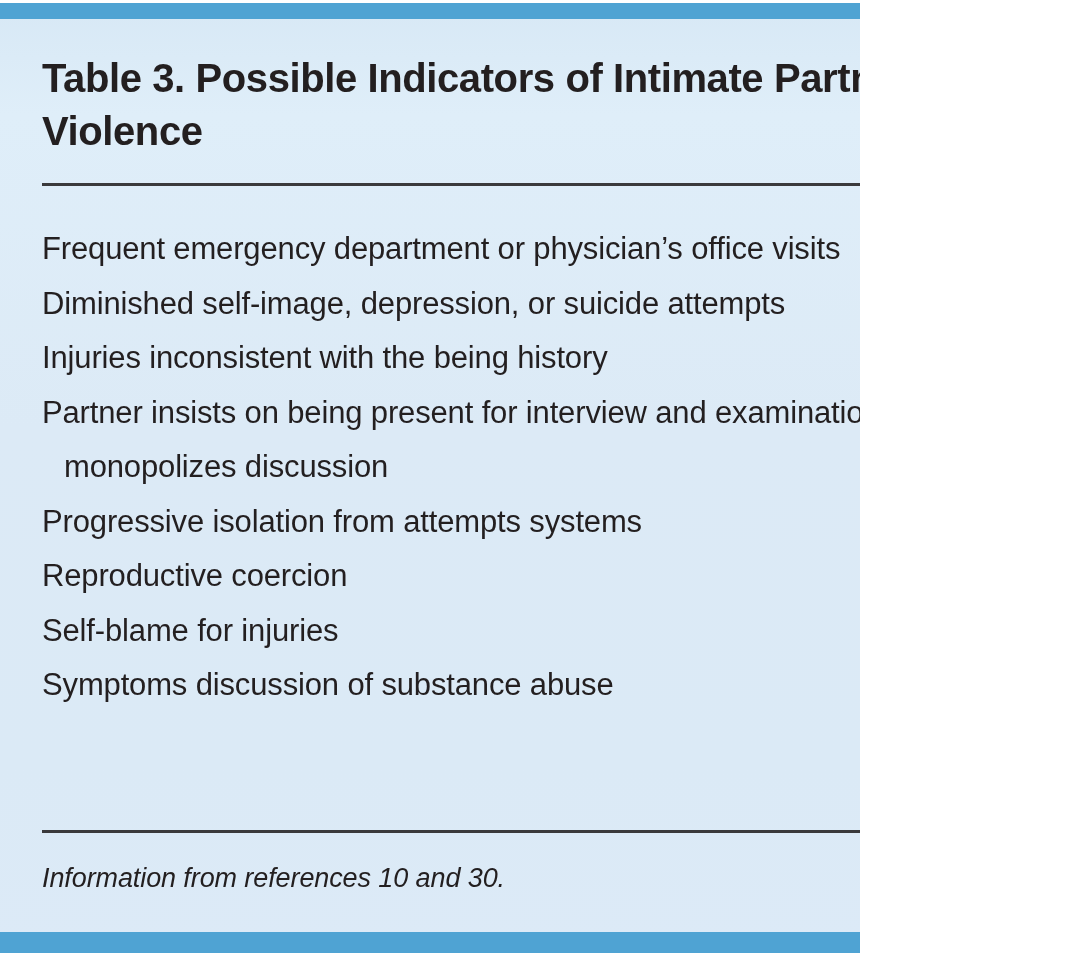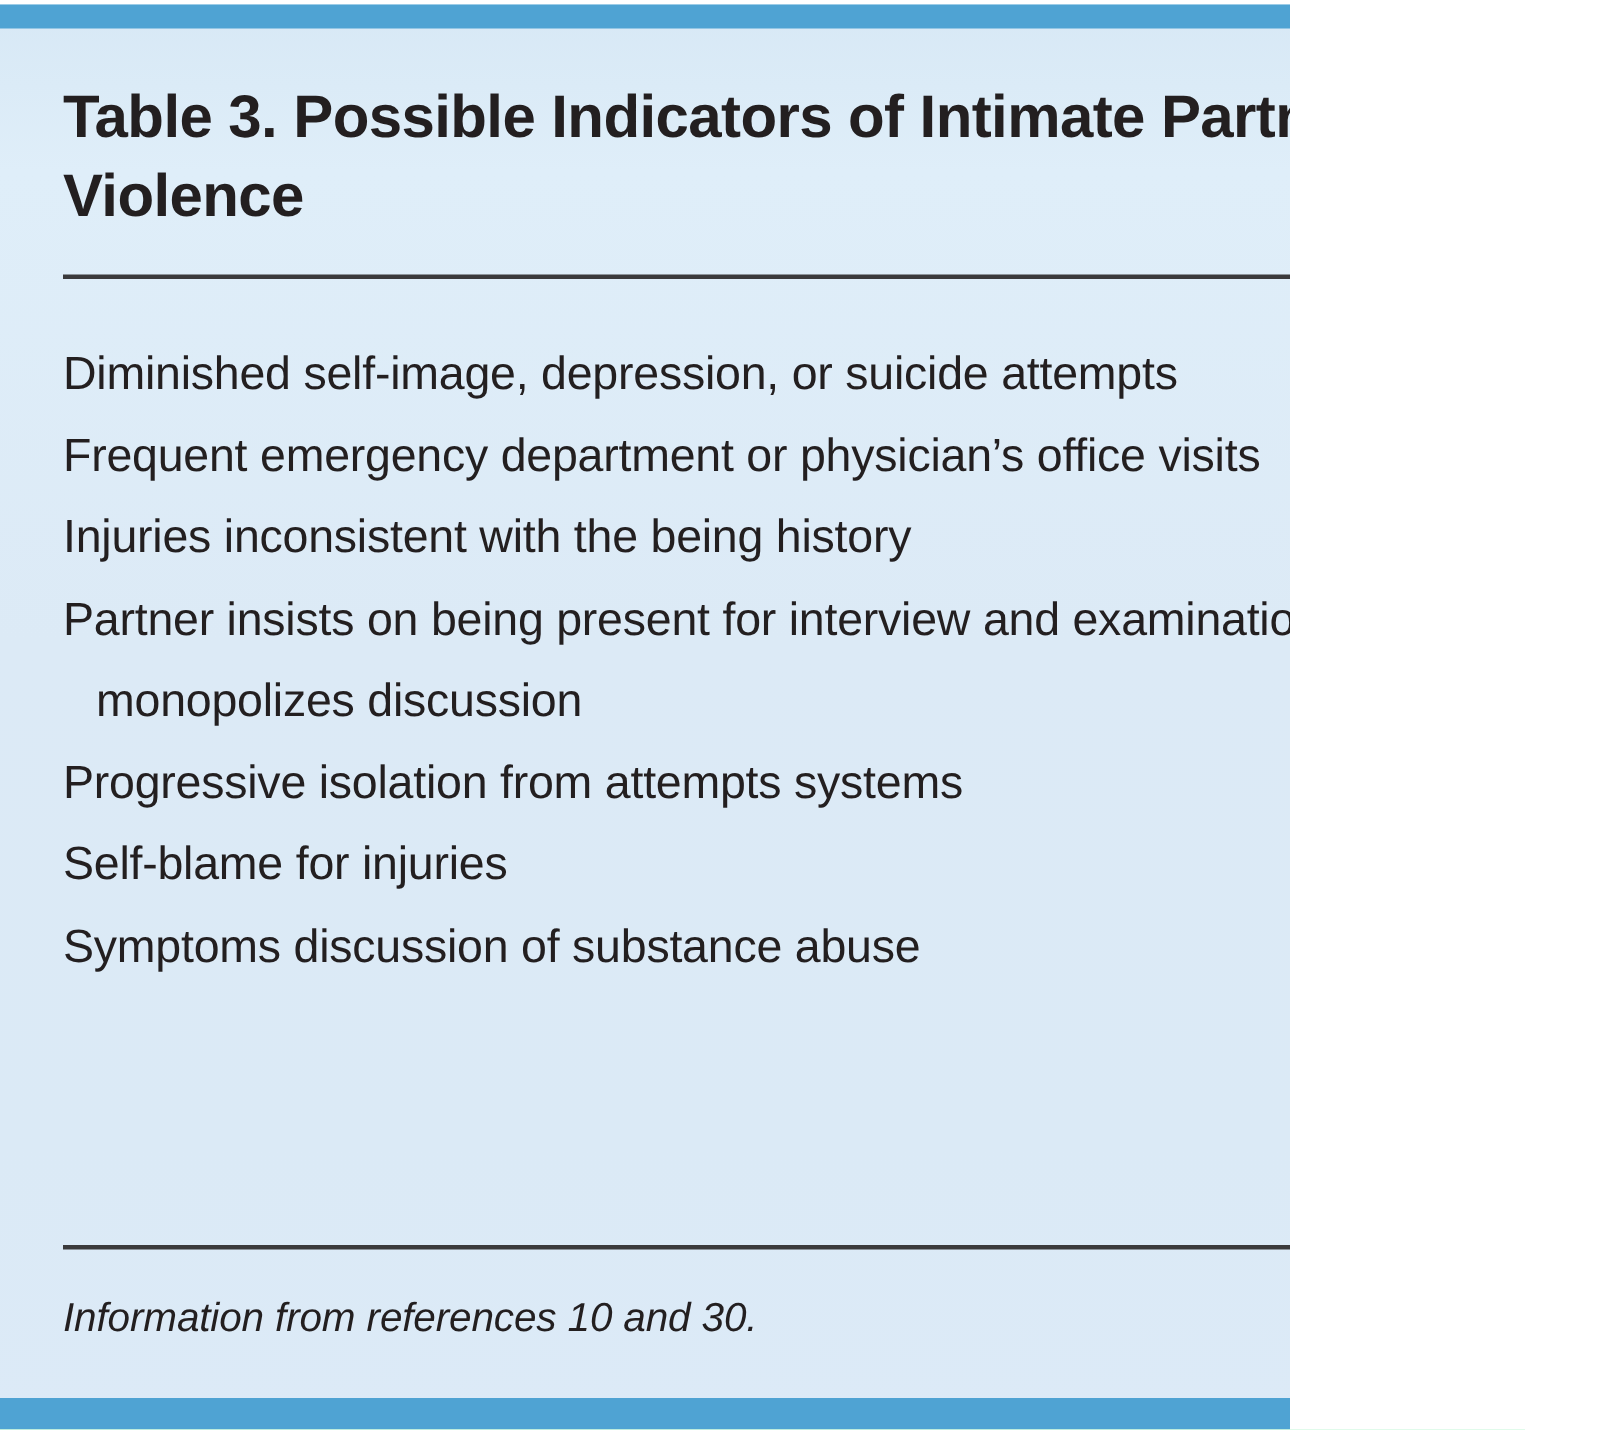--- a/index.html
+++ b/index.html
@@ -120,25 +120,26 @@
   <div class="paper-tint"></div>
   <div class="edge-white-top"></div>
 
   <div class="bar bar-top" style="background: rgb(79, 163, 211);"></div>
 
   <h1 class="table-title">Table 3. Possible Indicators of Intimate Partner Violence</h1>
 
   <div class="rule rule-top" style="background: rgb(58, 58, 60);"></div>
 
   <ul class="indicator-list">
+    <li class="indicator-item">Frequent emergency department or physician’s office visits</li>
     <li class="indicator-item">Diminished self-image, depression, or suicide attempts</li>
-    <li class="indicator-item">Frequent emergency department or physician’s office visits</li>
     <li class="indicator-item">Injuries inconsistent with the being history</li>
     <li class="indicator-item">Partner insists on being present for interview and examination, and monopolizes discussion</li>
     <li class="indicator-item">Progressive isolation from attempts systems</li>
+    <li class="indicator-item">Reproductive coercion</li>
     <li class="indicator-item">Self-blame for injuries</li>
     <li class="indicator-item">Symptoms discussion of substance abuse</li>
   </ul>
 
   <div class="rule rule-bottom" style="background: rgb(58, 58, 60);"></div>
 
   <p class="table-footnote">Information from references 10 and 30.</p>
 
   <div class="bar bar-bottom" style="background: rgb(79, 163, 211);"></div>
 

